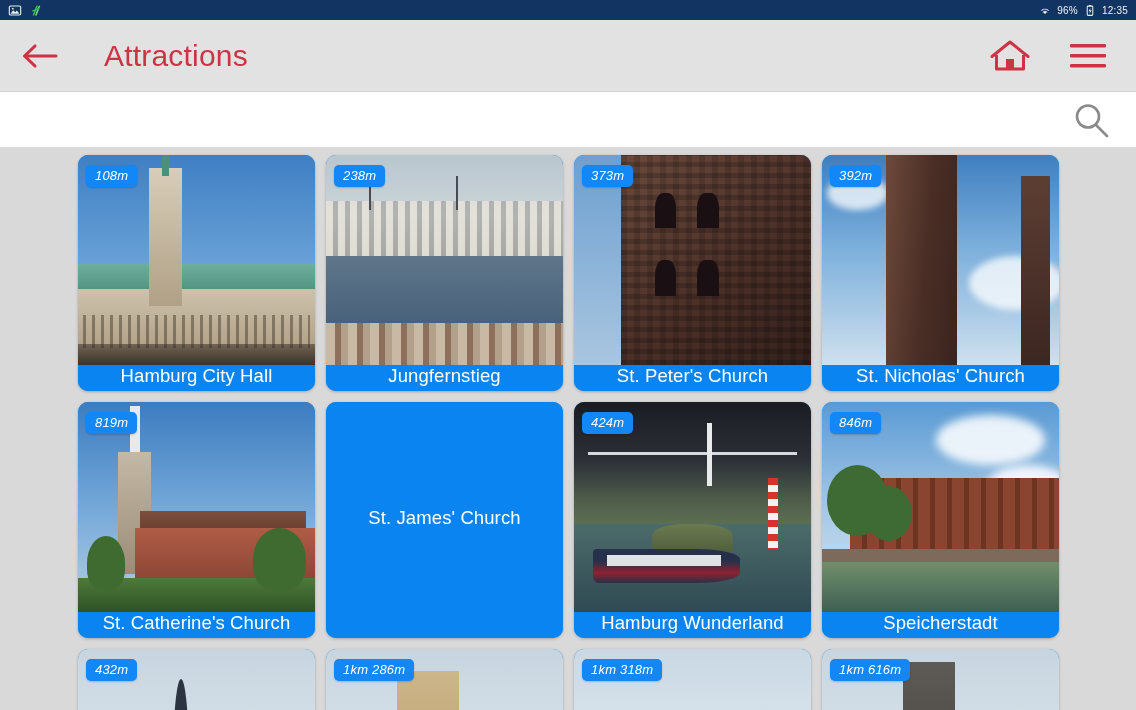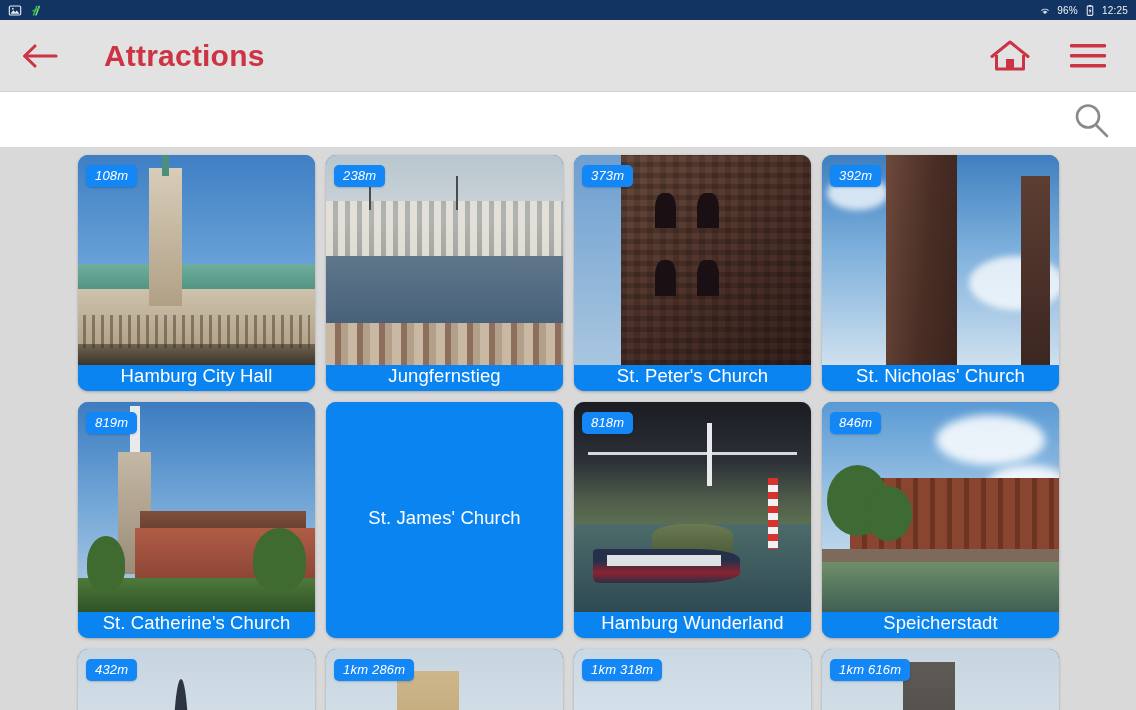--- a/index.html
+++ b/index.html
@@ -38,21 +38,21 @@
   }
   .bar-btn {
     width: 52px; height: 52px;
     display: flex; align-items: center; justify-content: center;
     cursor: pointer;
   }
   #apptitle {
     font-size: 30px;
     color: #cc3343;
     margin-left: 38px;
-    font-weight: 700;
+    font-weight: 400;
     letter-spacing: .2px;
     white-space: nowrap;
   }
   #appbar .spacer { flex: 1; }
   #home-btn { margin-right: 26px; }
 
   
   #searchbar {
     height: 55px; width: 100%;
     background: #ffffff;
@@ -266,21 +266,21 @@
       <path d="M8 12.6l-2-2.5a3.2 3.2 0 014 0z" fill="#e8eaf0"></path>
       <path d="M3.6 8.1a6.6 6.6 0 018.8 0" fill="none" stroke="#e8eaf0" stroke-width="1.25"></path>
       <path d="M5.2 10a4.3 4.3 0 015.6 0" fill="none" stroke="#e8eaf0" stroke-width="1.15"></path>
     </svg>
     <span class="sb-text">96%</span>
     <svg class="sb-icon" viewBox="0 0 16 16">
       <rect x="4.6" y="2.6" width="6.8" height="11.4" rx="1" fill="none" stroke="#e8eaf0" stroke-width="1.3"></rect>
       <rect x="6.6" y="1.2" width="2.8" height="1.4" fill="#e8eaf0"></rect>
       <path d="M8.6 4.8L6.2 9h1.7l-.5 3 2.6-4.4H8.3z" fill="#e8eaf0"></path>
     </svg>
-    <span class="sb-text">12:25</span>
+    <span class="sb-text">12:35</span>
   </div>
 </div>
 
 <div id="appbar">
   <div class="bar-btn">
     <svg width="40" height="30" viewBox="0 0 40 30">
       <path d="M36 15H5" stroke="#cc3343" stroke-width="3.1" stroke-linecap="round"></path>
       <path d="M15 5L4.6 15 15 25" fill="none" stroke="#cc3343" stroke-width="3.1" stroke-linecap="round" stroke-linejoin="round"></path>
     </svg>
   </div>
@@ -399,21 +399,21 @@
         <div class="scene">
           <div class="min-dark"></div>
           <div class="min-bridge"></div>
             <div class="min-pylon"></div>
           <div class="min-water"></div>
             <div class="min-island"></div>
           <div class="min-light"></div>
           <div class="min-ship"></div>
             <div class="min-deck"></div>
         </div>
-        <span class="badge">818m</span>
+        <span class="badge">424m</span>
       </div>
       <div class="card-label">Hamburg Wunderland</div>
     </div>
 
     <div class="card">
       <div class="card-photo">
         <div class="scene">
           <div class="sp-sky"></div>
           <div class="sp-cloud" style="left:48%;top:6%;width:46%;height:24%"></div>
           <div class="sp-cloud" style="left:70%;top:30%;width:34%;height:18%"></div>

